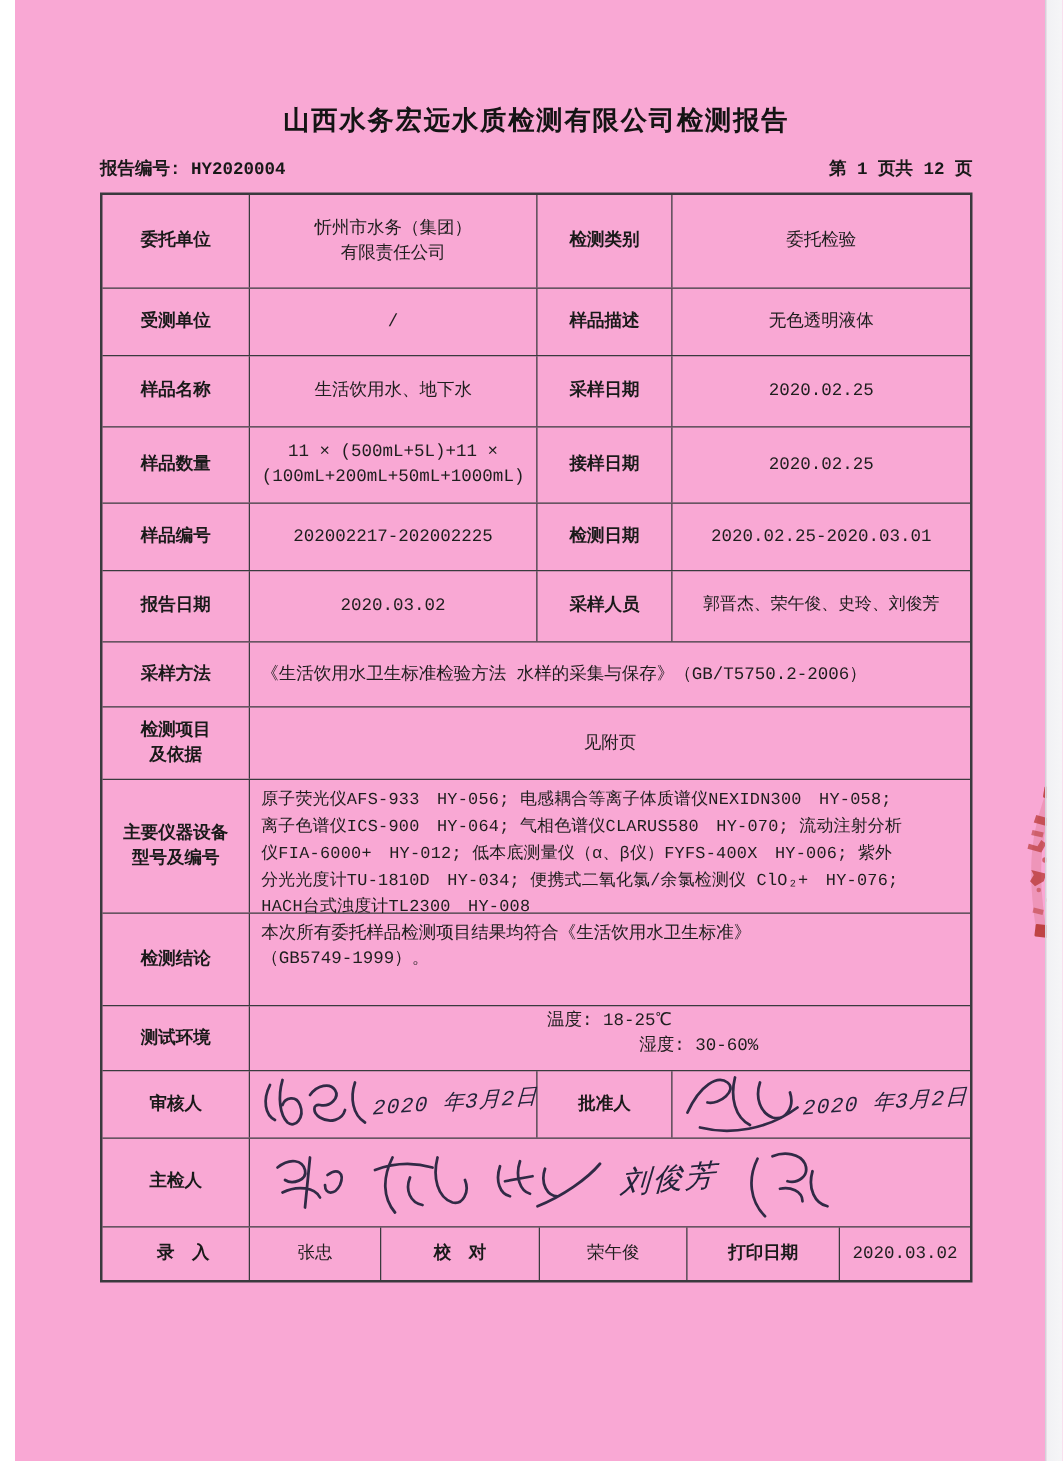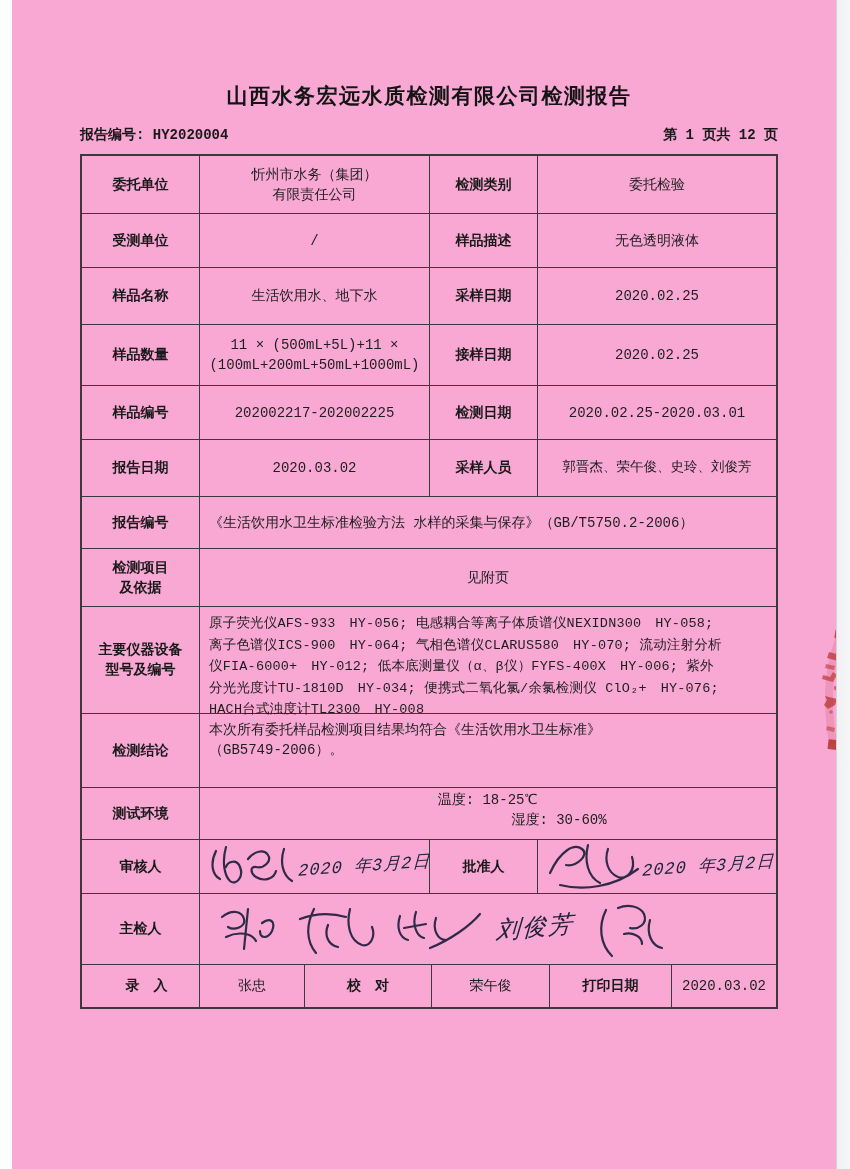--- a/index.html
+++ b/index.html
@@ -60,21 +60,21 @@
 
   <div class="title">山西水务宏远水质检测有限公司检测报告</div>
 
   <div class="meta">
     <span>报告编号: HY2020004</span>
     <span>第 1 页共 12 页</span>
   </div>
 
   <div class="tbl">
 
-    <div class="row" style="height:58px">
+    <div class="row" style="height:75px">
       <div class="cell c1 lbl">委托单位</div>
       <div class="cell c2 pre">忻州市水务（集团）
 有限责任公司</div>
       <div class="cell c3 lbl">检测类别</div>
       <div class="cell c4">委托检验</div>
     </div>
 
     <div class="row" style="height:54px">
       <div class="cell c1 lbl">受测单位</div>
       <div class="cell c2">/</div>
@@ -105,21 +105,21 @@
     </div>
 
     <div class="row" style="height:57px">
       <div class="cell c1 lbl">报告日期</div>
       <div class="cell c2">2020.03.02</div>
       <div class="cell c3 lbl">采样人员</div>
       <div class="cell c4" style="font-size:13.5px">郭晋杰、荣午俊、史玲、刘俊芳</div>
     </div>
 
     <div class="row" style="height:52px">
-      <div class="cell c1 lbl">报告编号</div>
+      <div class="cell c1 lbl">采样方法</div>
       <div class="cell cw left">《生活饮用水卫生标准检验方法 水样的采集与保存》（GB/T5750.2-2006）</div>
     </div>
 
     <div class="row" style="height:58px">
       <div class="cell c1 lbl pre">检测项目
 及依据</div>
       <div class="cell cw">见附页</div>
     </div>
 
     <div class="row" style="height:107px">
@@ -128,21 +128,21 @@
       <div class="cell cw left top pre instr">原子荧光仪AFS-933  HY-056; 电感耦合等离子体质谱仪NEXIDN300  HY-058;
 离子色谱仪ICS-900  HY-064; 气相色谱仪CLARUS580  HY-070; 流动注射分析
 仪FIA-6000+  HY-012; 低本底测量仪（α、β仪）FYFS-400X  HY-006; 紫外
 分光光度计TU-1810D  HY-034; 便携式二氧化氯/余氯检测仪 ClO₂+  HY-076;
 HACH台式浊度计TL2300  HY-008</div>
     </div>
 
     <div class="row" style="height:74px">
       <div class="cell c1 lbl">检测结论</div>
       <div class="cell cw left top pre">本次所有委托样品检测项目结果均符合《生活饮用水卫生标准》
-（GB5749-2006）。</div>
+（GB5749-1999）。</div>
     </div>
 
     <div class="row" style="height:52px">
       <div class="cell c1 lbl">测试环境</div>
       <div class="cell cw left env">
         <span>温度: 18-25℃</span>
         <span class="hum">湿度: 30-60%</span>
       </div>
     </div>
 

